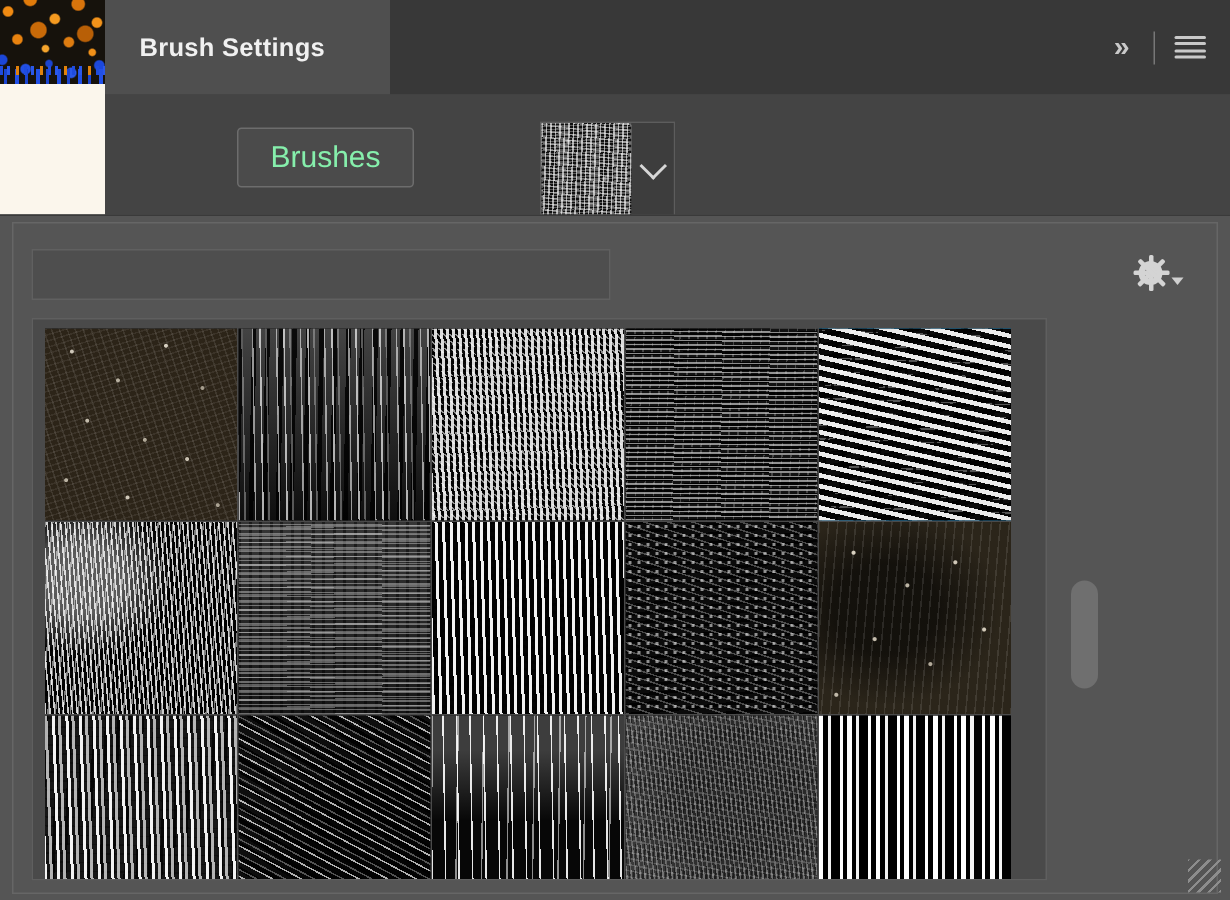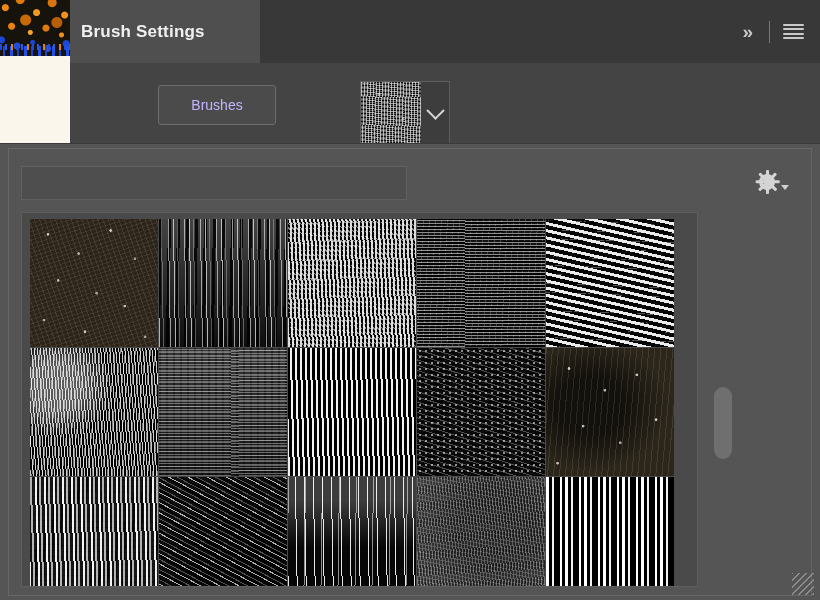--- a/index.html
+++ b/index.html
@@ -52,21 +52,21 @@
   .panel-header{
     position:absolute;left:70px;top:0;width:750px;height:63px;
     background:#383838;
   }
   .tab{
     position:absolute;left:0;top:0;width:190px;height:63px;
     background:#4f4f4f;
     display:flex;align-items:center;
   }
   .tab-label{
-    margin-left:11px;color:#f0f0f0;font-size:17px;font-weight:bold;
+    margin-left:23px;color:#f0f0f0;font-size:17px;font-weight:bold;
     letter-spacing:.2px;
   }
   .header-icons{
     position:absolute;right:0;top:0;height:63px;display:flex;align-items:center;
     padding-right:12px;
   }
   .icon-chevrons{
     color:#c9c9c9;font-size:19px;line-height:1;padding:6px 9px;font-weight:bold;
     letter-spacing:-2px;
   }
@@ -78,21 +78,21 @@
   .icon-hamburger i{display:block;height:2px;background:#c9c9c9;border-radius:1px;}
 
   
   .toolbar{
     position:absolute;left:70px;top:63px;width:750px;height:80px;
     background:#444444;
   }
   .btn-brushes{
     position:absolute;left:88px;top:22px;width:118px;height:40px;
     background:#4b4b4b;border:1px solid #6d6d6d;border-radius:3px;
-    color:#c4b5fd;font-size:14px;display:flex;align-items:center;justify-content:center;
+    color:#86efac;font-size:20px;display:flex;align-items:center;justify-content:center;
     box-sizing:border-box;
   }
   .swatch-wrap{
     position:absolute;left:290px;top:18px;width:90px;height:64px;
     display:flex;border:1px solid #5d5d5d;box-sizing:border-box;background:#3b3b3b;
   }
   .swatch-img{
     width:60px;height:100%;
     background-color:#111;
     background-image:

